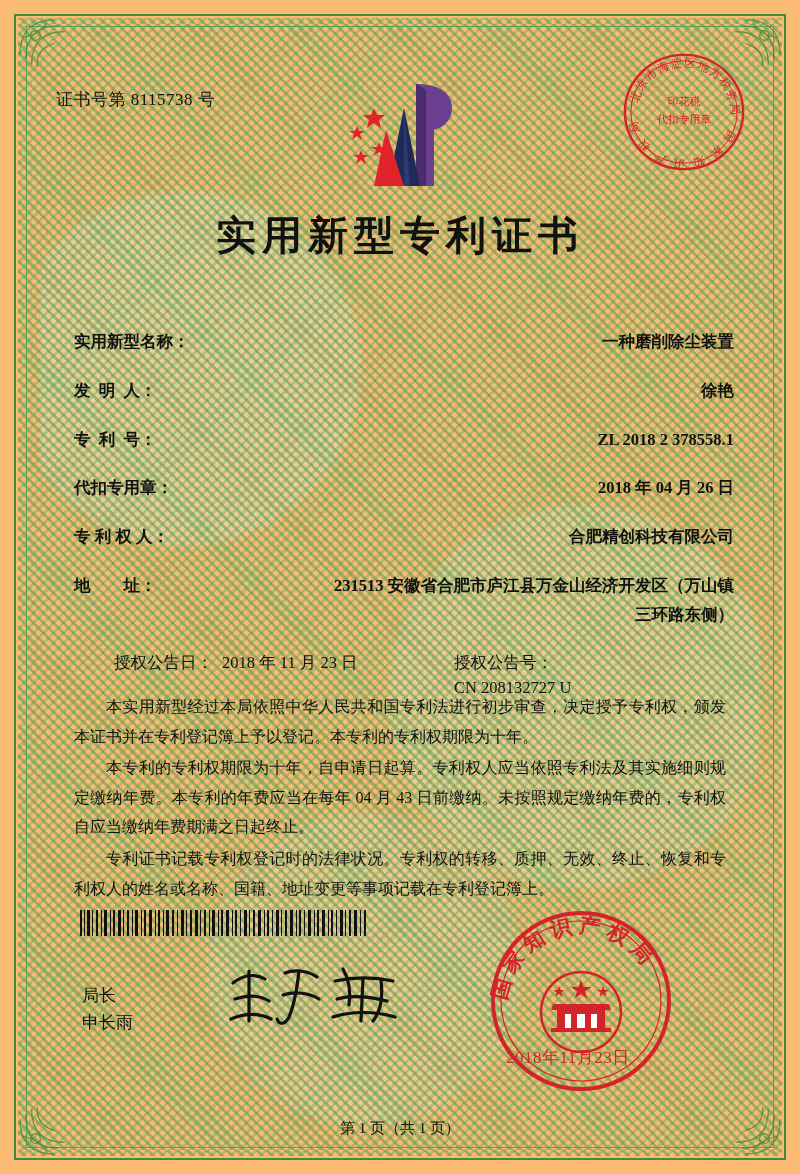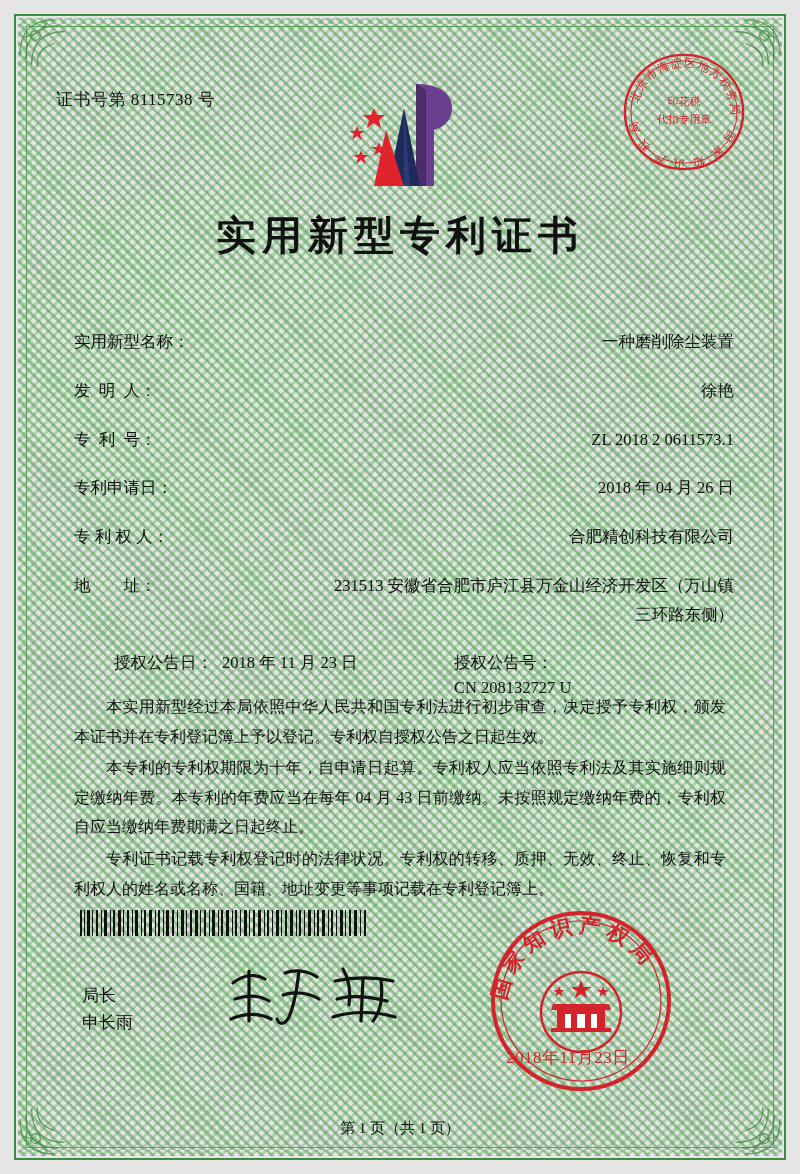--- a/index.html
+++ b/index.html
@@ -7,21 +7,21 @@
     padding: 0;
     background: #ffffff;
   }
   body {
     font-family: "Liberation Serif", "DejaVu Serif", serif;
   }
   .page {
     position: relative;
     width: 800px;
     height: 1174px;
-    background: #e5e5e5;
+    background: #fdba74;
     overflow: hidden;
   }
   
   .border-outer {
     position: absolute;
     left: 14px;
     top: 14px;
     right: 14px;
     bottom: 14px;
     border: 2px solid #3f8b3f;
@@ -121,20 +121,21 @@
     top: 330px;
     width: 660px;
     font-size: 16.5px;
     color: #111;
   }
   .field-row {
     display: flex;
     align-items: flex-start;
     margin-bottom: 24px;
     line-height: 1.5;
+    font-weight: bold;
   }
   .field-label {
     width: 108px;
     flex: 0 0 108px;
     white-space: pre;
   }
   .field-value {
     flex: 1;
     text-align: right;
   }
@@ -308,25 +309,25 @@
         <div class="field-value">一种磨削除尘装置</div>
       </div>
 
       <div class="field-row">
         <div class="field-label">发  明  人：</div>
         <div class="field-value">徐艳</div>
       </div>
 
       <div class="field-row">
         <div class="field-label">专  利  号：</div>
-        <div class="field-value">ZL 2018 2 0611573.1</div>
-      </div>
-
-      <div class="field-row">
-        <div class="field-label">专利申请日：</div>
+        <div class="field-value">ZL 2018 2 378558.1</div>
+      </div>
+
+      <div class="field-row">
+        <div class="field-label">代扣专用章：</div>
         <div class="field-value">2018 年 04 月 26 日</div>
       </div>
 
       <div class="field-row">
         <div class="field-label">专 利 权 人：</div>
         <div class="field-value">合肥精创科技有限公司</div>
       </div>
 
       <div class="field-row">
         <div class="field-label">地        址：</div>
@@ -343,21 +344,21 @@
         </div>
         <div class="pub-right">
           <div>授权公告号：</div>
           <div>CN 208132727 U</div>
         </div>
       </div>
 
     </div>
 
     <div class="paragraphs">
-      <p>本实用新型经过本局依照中华人民共和国专利法进行初步审查，决定授予专利权，颁发本证书并在专利登记簿上予以登记。专利权自授权公告之日起生效。</p>
+      <p>本实用新型经过本局依照中华人民共和国专利法进行初步审查，决定授予专利权，颁发本证书并在专利登记簿上予以登记。本专利的专利权期限为十年。</p>
       <p>本专利的专利权期限为十年，自申请日起算。专利权人应当依照专利法及其实施细则规定缴纳年费。本专利的年费应当在每年 04 月 43 日前缴纳。未按照规定缴纳年费的，专利权自应当缴纳年费期满之日起终止。</p>
       <p>专利证书记载专利权登记时的法律状况。专利权的转移、质押、无效、终止、恢复和专利权人的姓名或名称、国籍、地址变更等事项记载在专利登记簿上。</p>
     </div>
 
     <svg class="barcode" viewBox="0 0 290 26" preserveAspectRatio="none">
       <g fill="#111">
         <rect x="0" y="0" width="2" height="26"></rect>
           <rect x="4" y="0" width="1" height="26"></rect>
         <rect x="7" y="0" width="3" height="26"></rect>
           <rect x="12" y="0" width="1" height="26"></rect>

